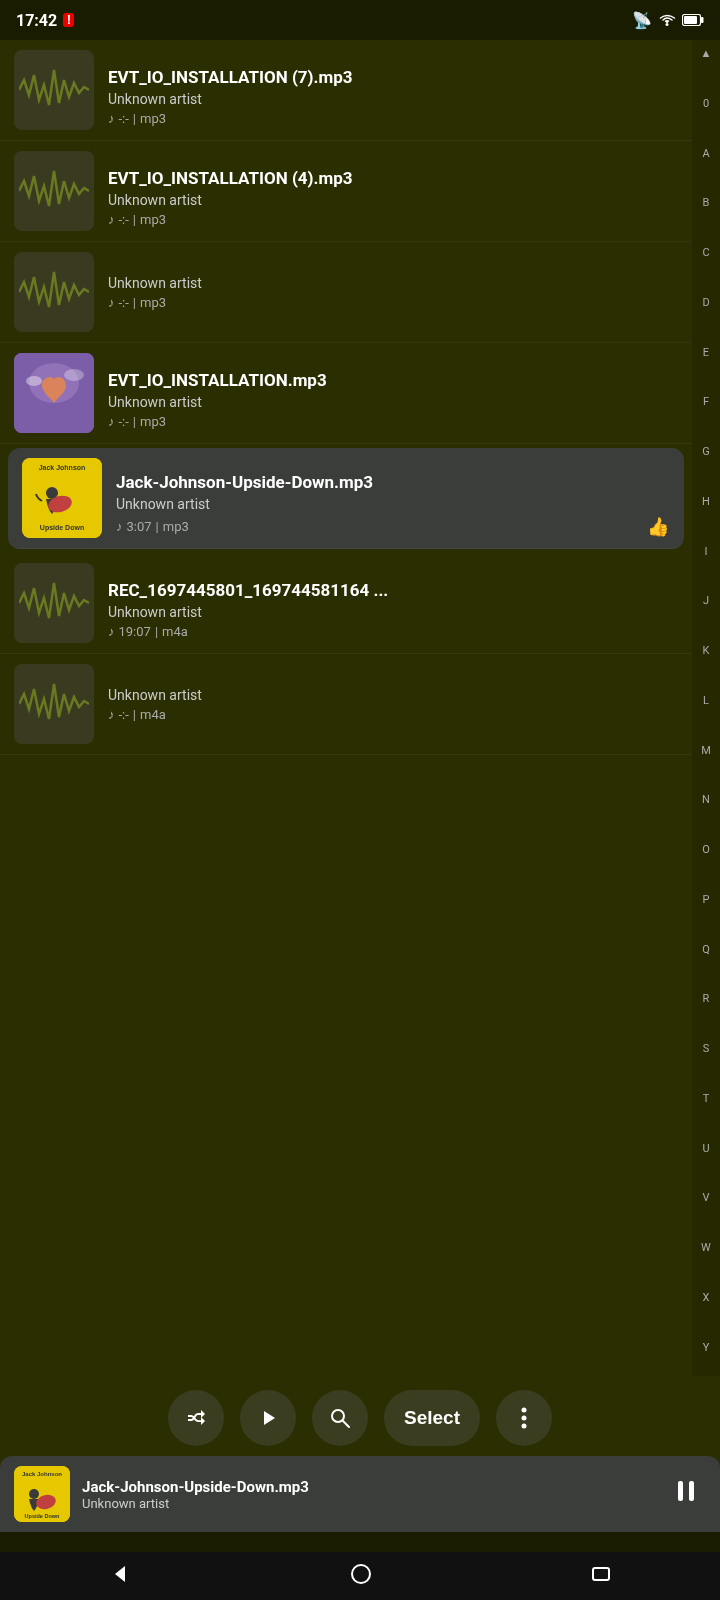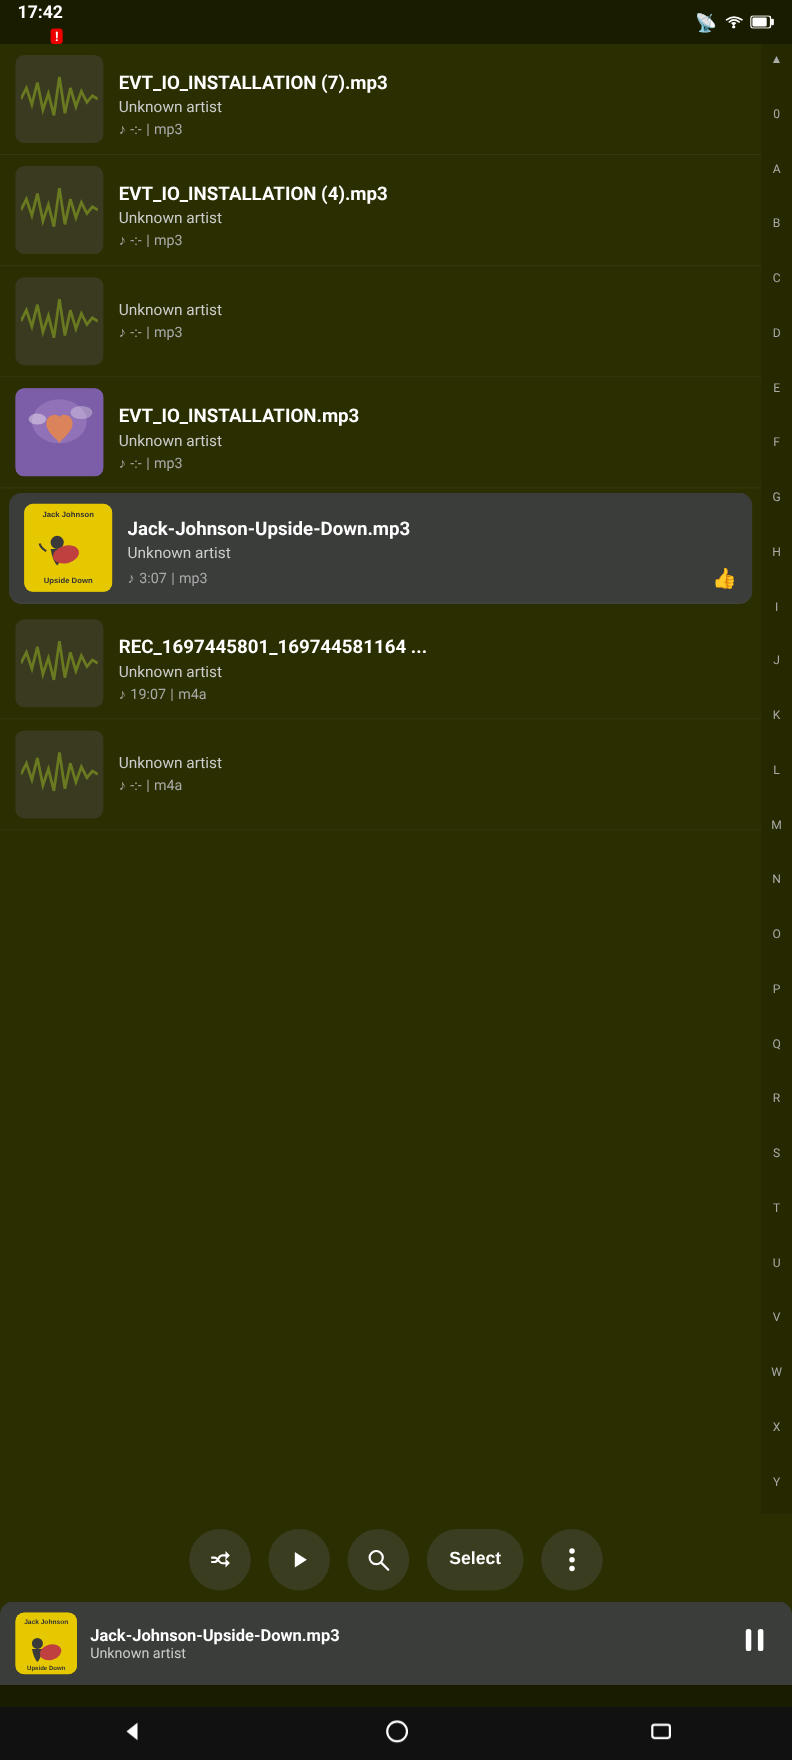--- a/index.html
+++ b/index.html
@@ -21,23 +21,22 @@
       justify-content: space-between;
       align-items: center;
       padding: 6px 16px;
       height: 40px;
     }
     .status-time {
       font-size: 16px;
       font-weight: bold;
       color: #fff;
       display: flex;
-      align-items: flex-end;
+      align-items: center;
       gap: 6px;
-      flex-direction: column;
     }
     .status-icons {
       display: flex;
       align-items: center;
       gap: 6px;
     }
 
     
     .song-list {
       flex: 1;
@@ -156,21 +155,21 @@
       justify-content: center;
       cursor: pointer;
       color: #fff;
       font-size: 20px;
     }
     .toolbar-btn-select {
       background: #3a3d20;
       border: none;
       border-radius: 30px;
       color: #fff;
-      font-size: 16px;
+      font-size: 19px;
       font-weight: bold;
       padding: 0 20px;
       height: 56px;
       cursor: pointer;
     }
 
     
     .now-playing {
       position: fixed;
       bottom: 68px;

